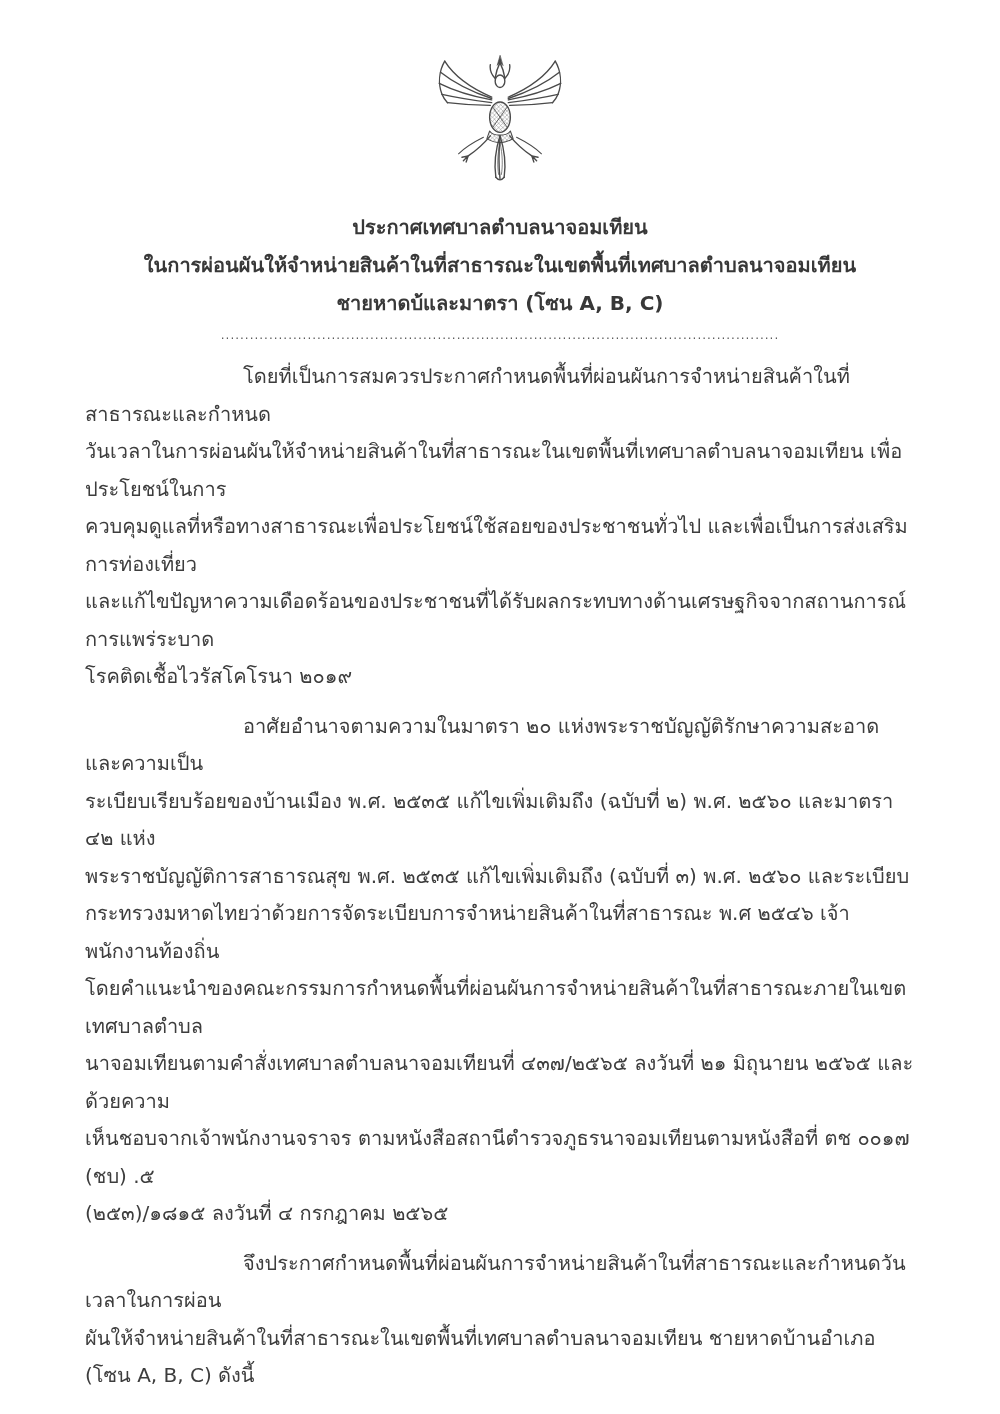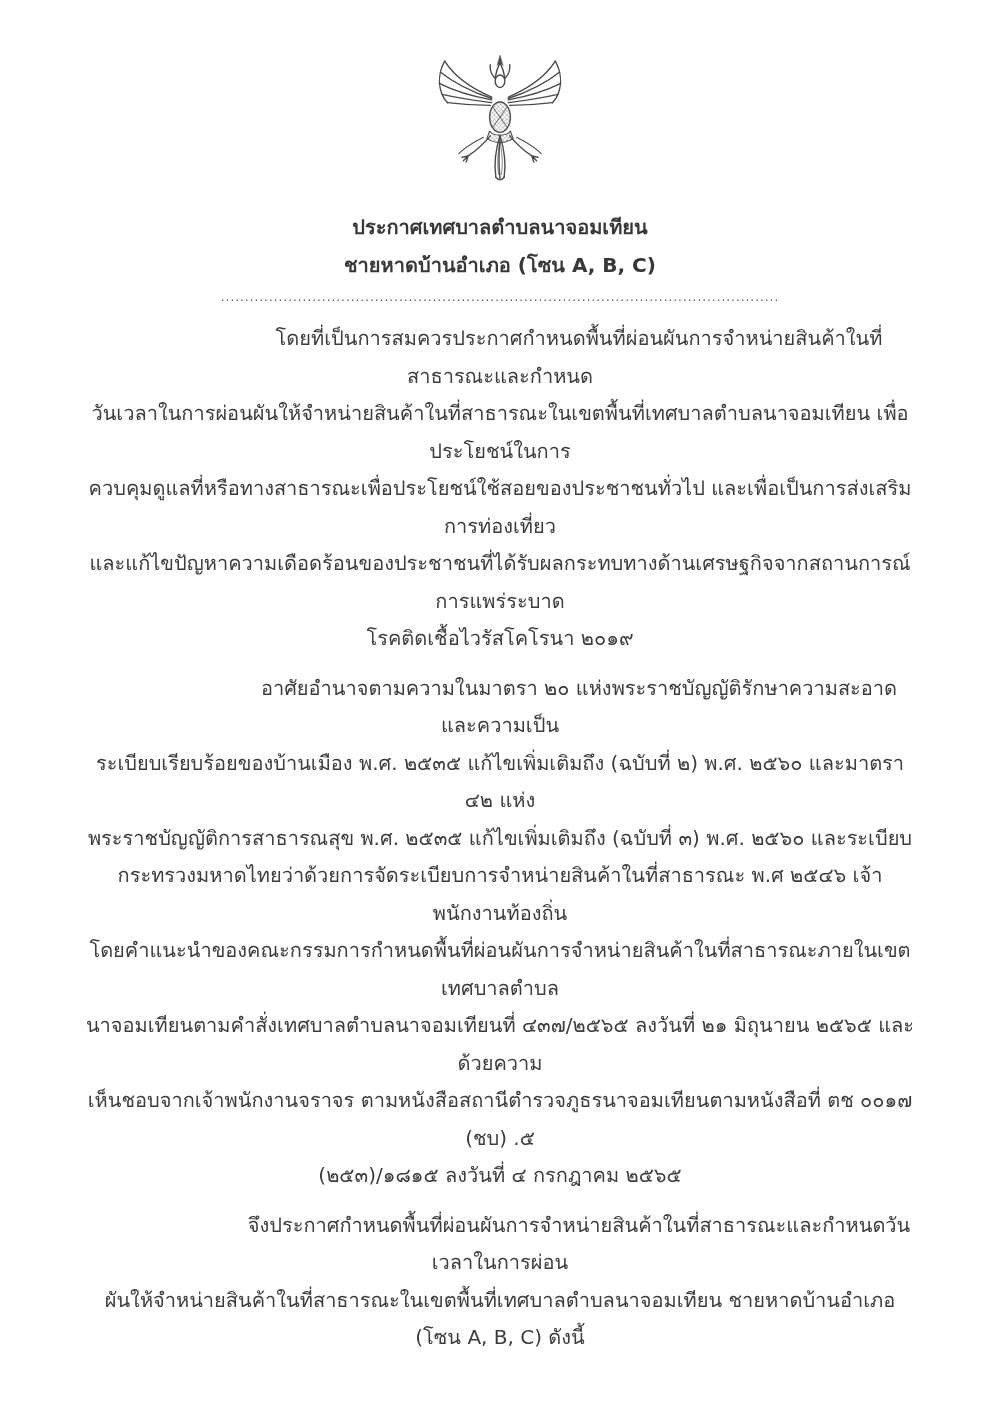--- a/index.html
+++ b/index.html
@@ -36,21 +36,21 @@
     overflow: hidden;
   }
   .doc-body {
     font-size: 20px;
     line-height: 37.5px;
     color: #3d3d3d;
   }
   .para {
     white-space: pre-line;
     margin: 0 0 12px 0;
-    text-align: center;
+    text-align: left;
   }
   .indent-para   { text-indent: 158px; }
 </style>
 </head>
 <body>
 
 <div class="page">
 
   <div class="emblem-wrap">
     <svg width="152" height="148" viewBox="0 0 220 200" fill="none" stroke="#4a4a4a" stroke-width="2" stroke-linecap="round" stroke-linejoin="round">
@@ -95,21 +95,22 @@
       <path d="M110,120 C103,142 101,160 104,180"></path>
       <path d="M110,120 C117,142 119,160 116,180"></path>
       <path d="M110,124 C108,144 108,162 110,182"></path>
       <path d="M104,180 C108,185 112,185 116,180"></path>
       <path d="M110,130 C106,148 106,164 108,176 M110,130 C114,148 114,164 112,176" stroke-width="1"></path>
     </svg>
   </div>
 
   <div class="title-block">
     <div>ประกาศเทศบาลตำบลนาจอมเทียน</div>
-    <div>ชายหาดบ้านอำเภอ (โซน A, B, C)</div>
+    <div>ในการผ่อนผันให้จำหน่ายสินค้าในที่สาธารณะในเขตพื้นที่เทศบาลตำบลนาจอมเทียน</div>
+    <div>ชายหาดบ้และมาตรา (โซน A, B, C)</div>
   </div>
 
   <div class="divider">....................................................................................................................</div>
 
   <div class="doc-body">
     <p class="para indent-para">โดยที่เป็นการสมควรประกาศกำหนดพื้นที่ผ่อนผันการจำหน่ายสินค้าในที่สาธารณะและกำหนด
 วันเวลาในการผ่อนผันให้จำหน่ายสินค้าในที่สาธารณะในเขตพื้นที่เทศบาลตำบลนาจอมเทียน เพื่อประโยชน์ในการ
 ควบคุมดูแลที่หรือทางสาธารณะเพื่อประโยชน์ใช้สอยของประชาชนทั่วไป และเพื่อเป็นการส่งเสริมการท่องเที่ยว
 และแก้ไขปัญหาความเดือดร้อนของประชาชนที่ได้รับผลกระทบทางด้านเศรษฐกิจจากสถานการณ์การแพร่ระบาด
 โรคติดเชื้อไวรัสโคโรนา ๒๐๑๙</p>

